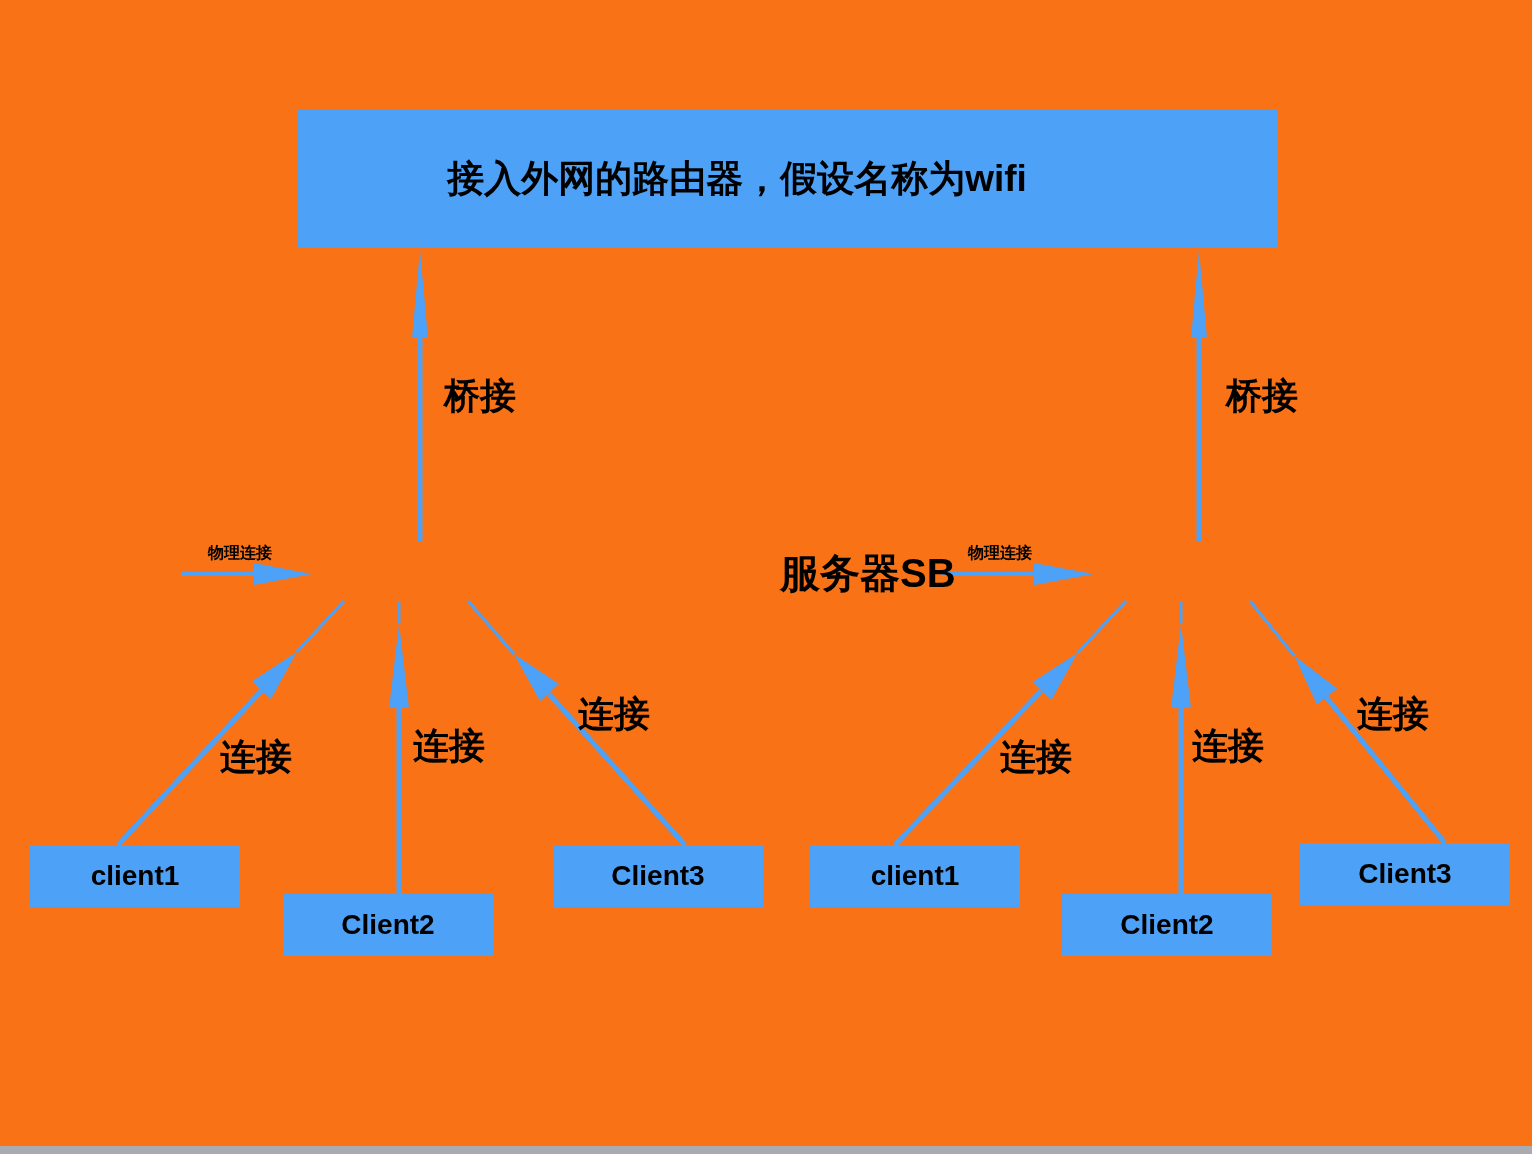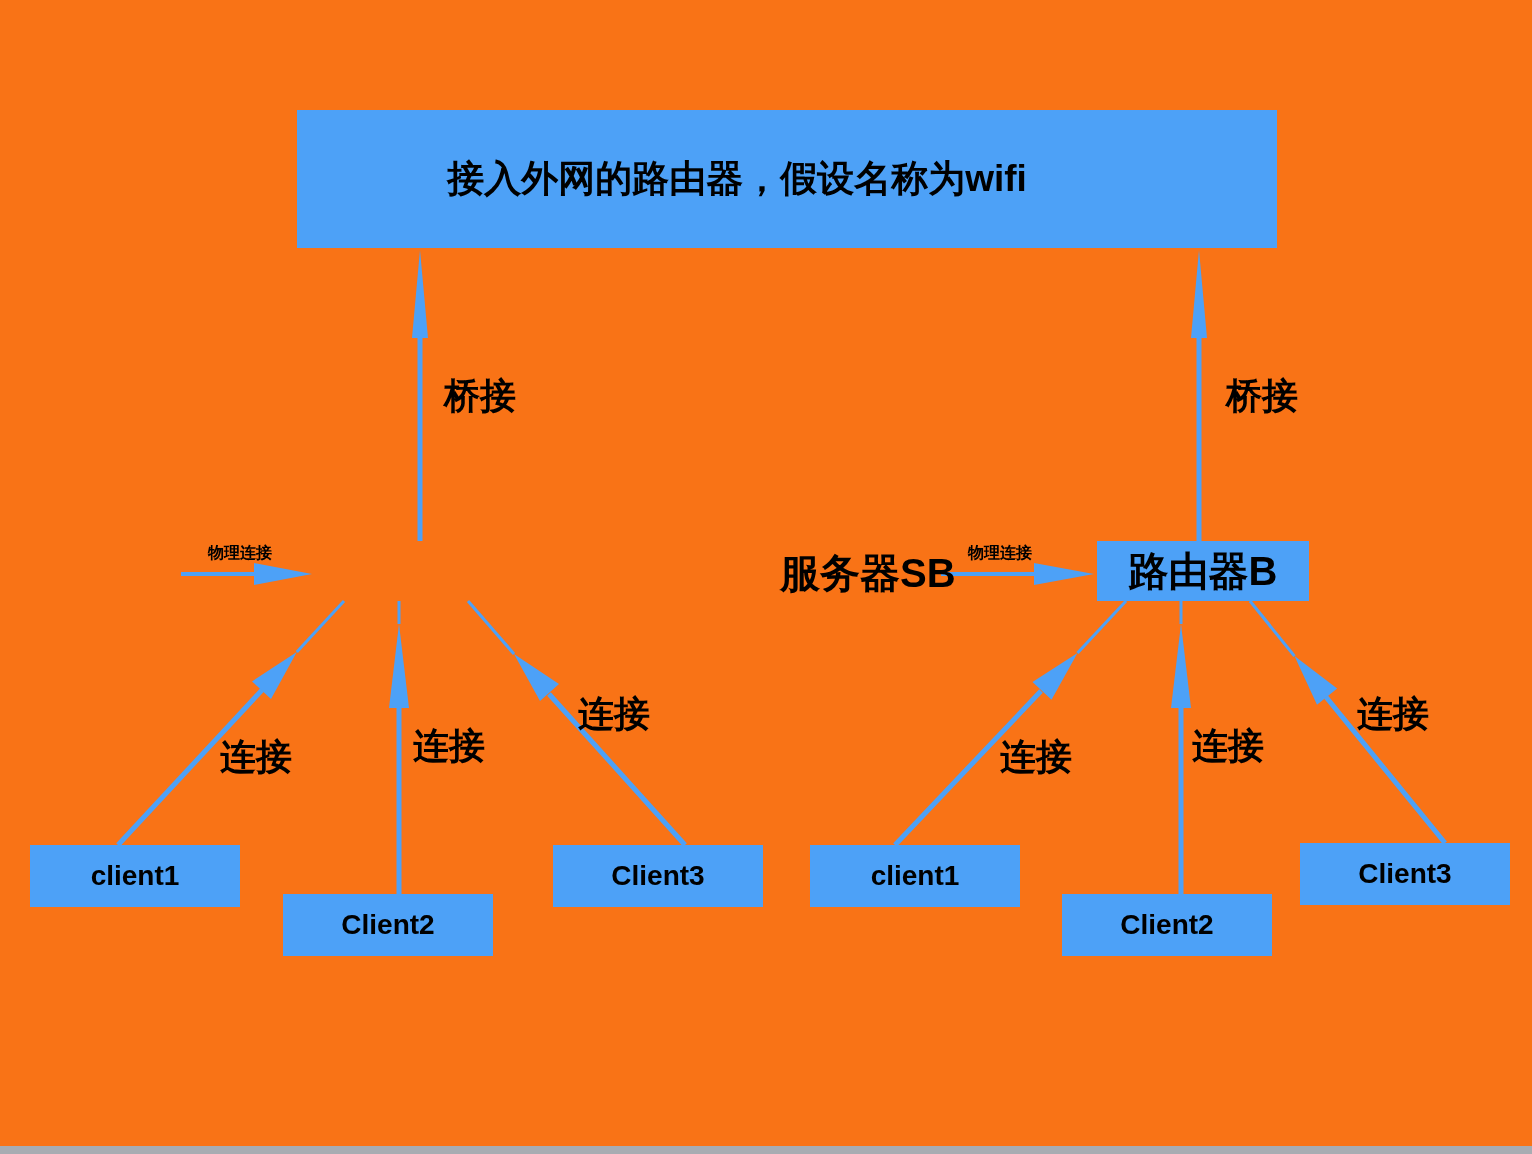--- a/index.html
+++ b/index.html
@@ -129,21 +129,20 @@
 
     <g>
       <line x1="1445" y1="843" x2="1326" y2="697" stroke-width="5"></line>
       <polygon points="1294.5,656.1 1337.2,688.4 1317,704.8"></polygon>
       <line x1="1294.5" y1="656.1" x2="1250" y2="601" stroke-width="3"></line>
     </g>
   </svg>
 
   <div class="node wifi">接入外网的路由器，假设名称为wifi</div>
 
-  <div class="node router routerB">路由器B</div>
 
   <div class="node client l-c1">client1</div>
   <div class="node client l-c2">Client2</div>
   <div class="node client l-c3">Client3</div>
 
   <div class="node client r-c1">client1</div>
   <div class="node client r-c2">Client2</div>
   <div class="node client r-c3">Client3</div>
 
   <div class="lbl server-lbl sb">服务器SB</div>

